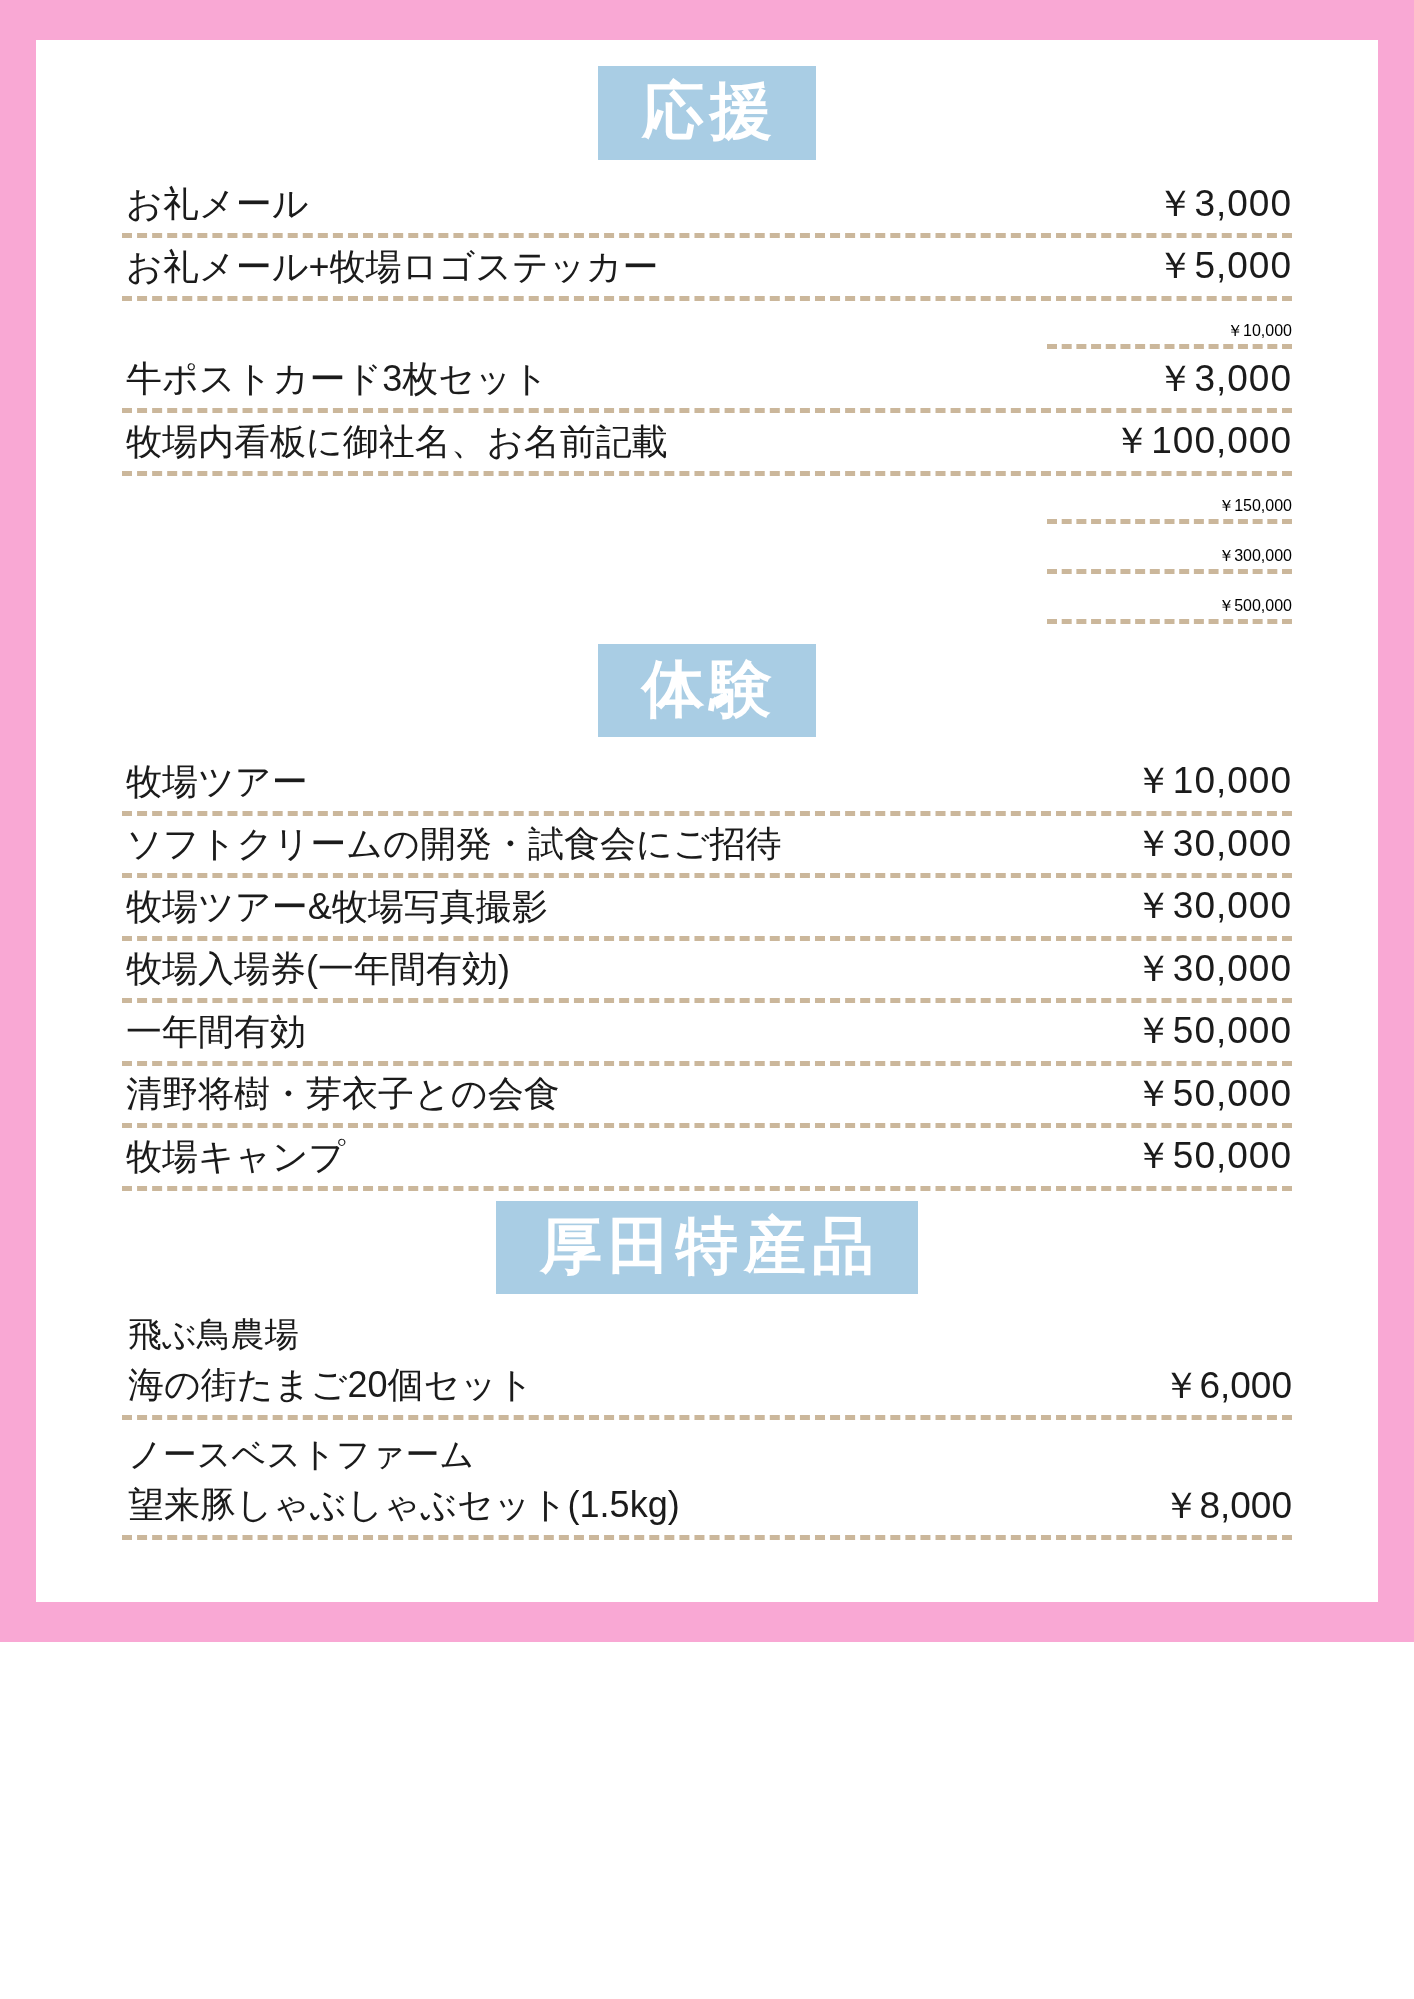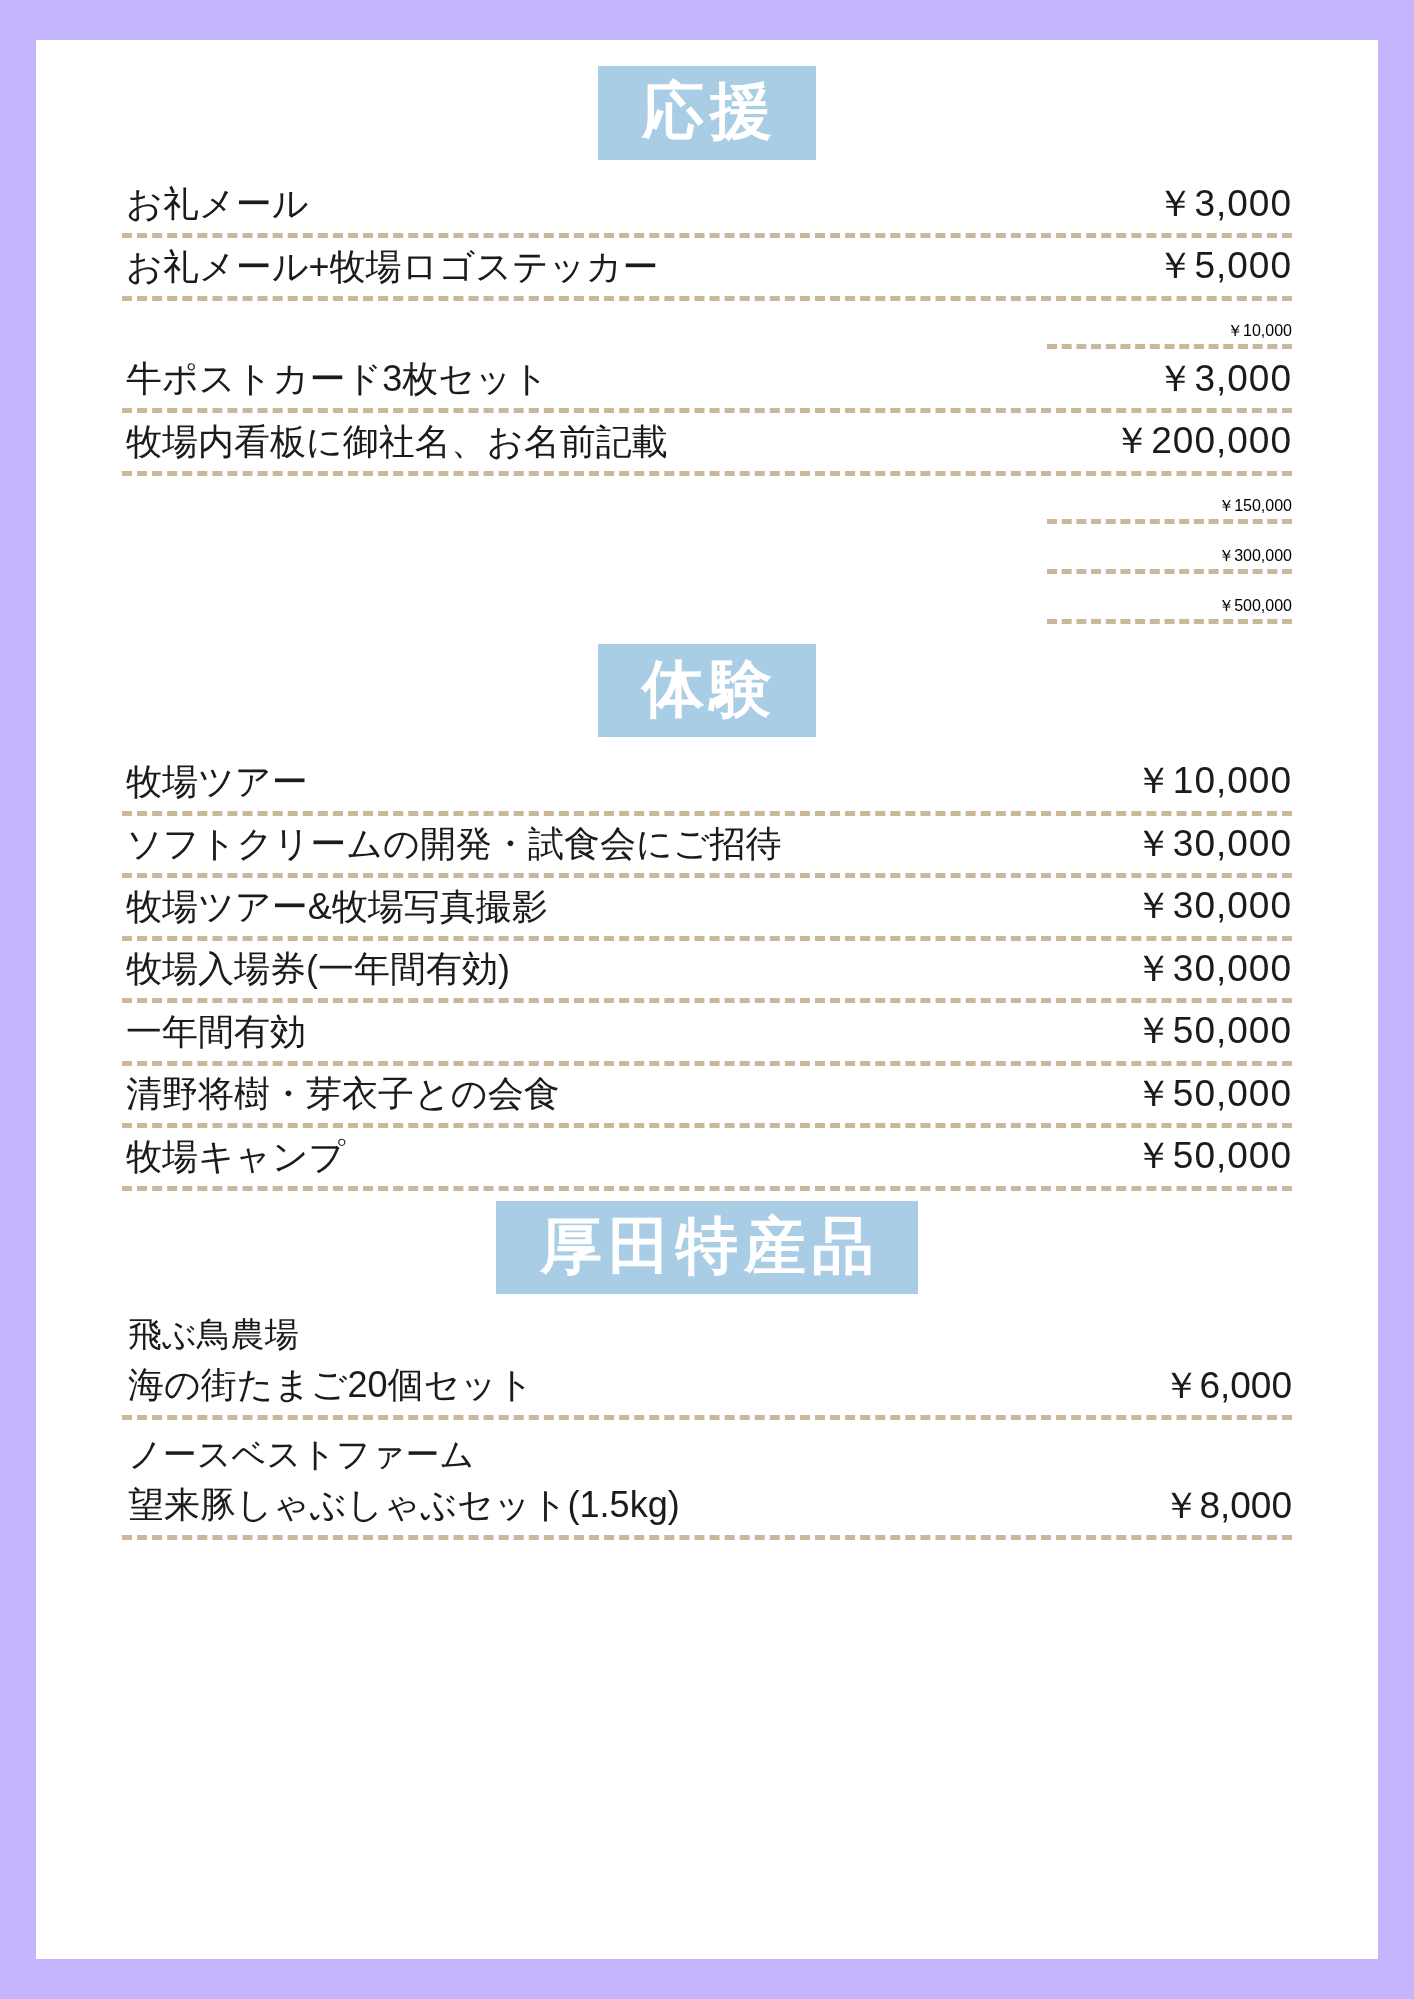--- a/index.html
+++ b/index.html
@@ -9,22 +9,22 @@
   }
   body {
     width: 1414px;
     height: 1999px;
     font-family: "Liberation Sans", sans-serif;
     -webkit-font-smoothing: antialiased;
   }
   .page {
     position: relative;
     width: 1414px;
-    height: 1999px;
-    background: #c4b5fd;
+    height: 1642px;
+    background: #f9a8d4;
     box-sizing: border-box;
     padding: 40px 36px 40px 36px;
   }
   .sheet {
     position: relative;
     width: 100%;
     height: 100%;
     background: #ffffff;
     box-sizing: border-box;
     padding: 26px 36px 0 36px;
@@ -150,21 +150,21 @@
         <div class="pricewrap">￥10,000</div>
       </div>
 
       <div class="row">
         <div class="label">牛ポストカード3枚セット</div>
         <div class="price">￥3,000</div>
       </div>
 
       <div class="row">
         <div class="label">牧場内看板に御社名、お名前記載</div>
-        <div class="price">￥200,000</div>
+        <div class="price">￥100,000</div>
       </div>
 
       <div class="row price-only tight">
         <div class="pricewrap">￥150,000</div>
       </div>
 
       <div class="row price-only tight">
         <div class="pricewrap">￥300,000</div>
       </div>
 

